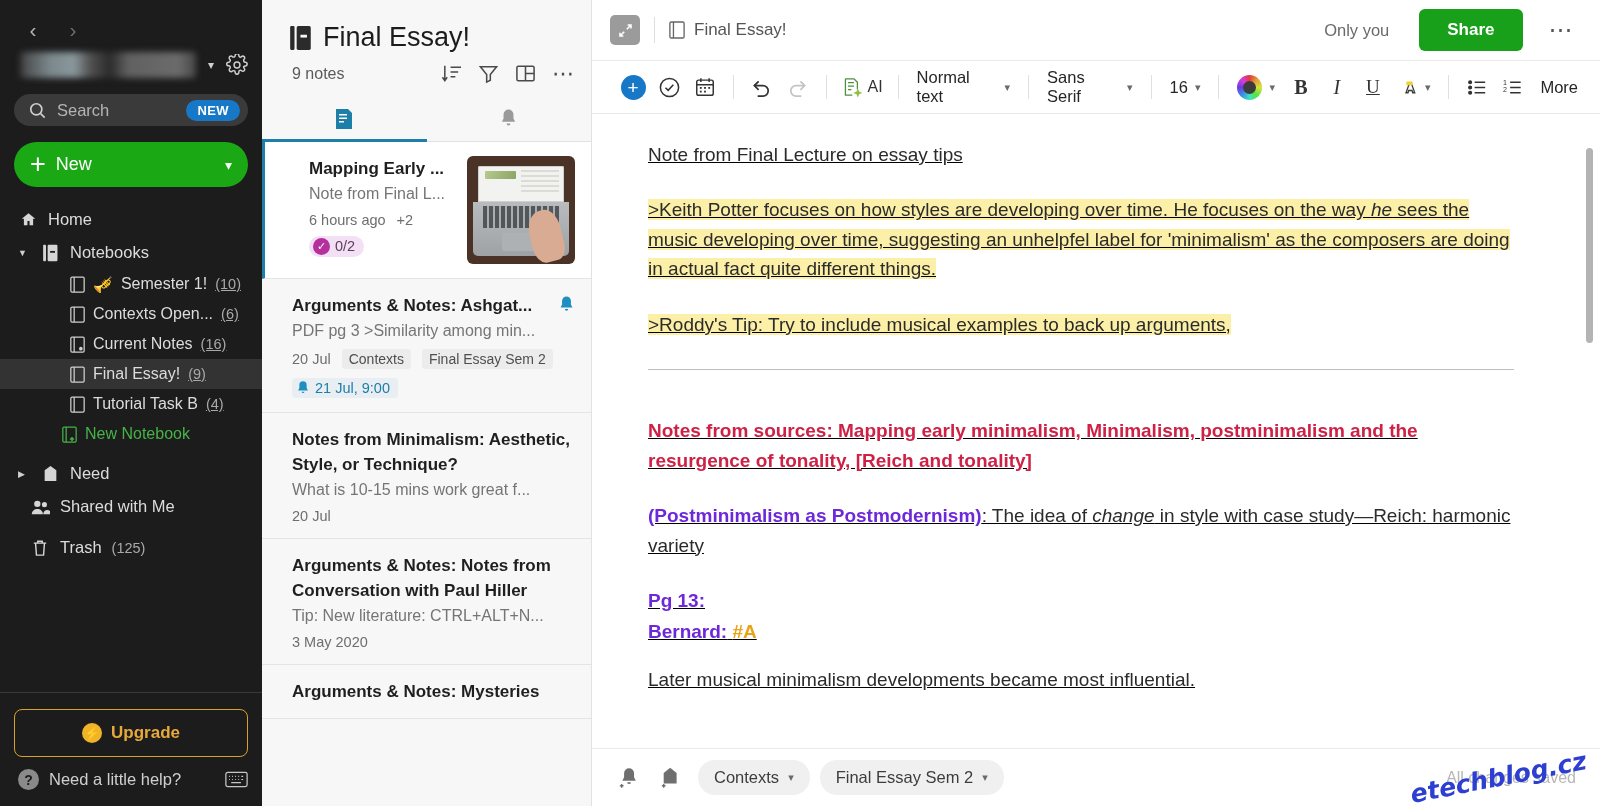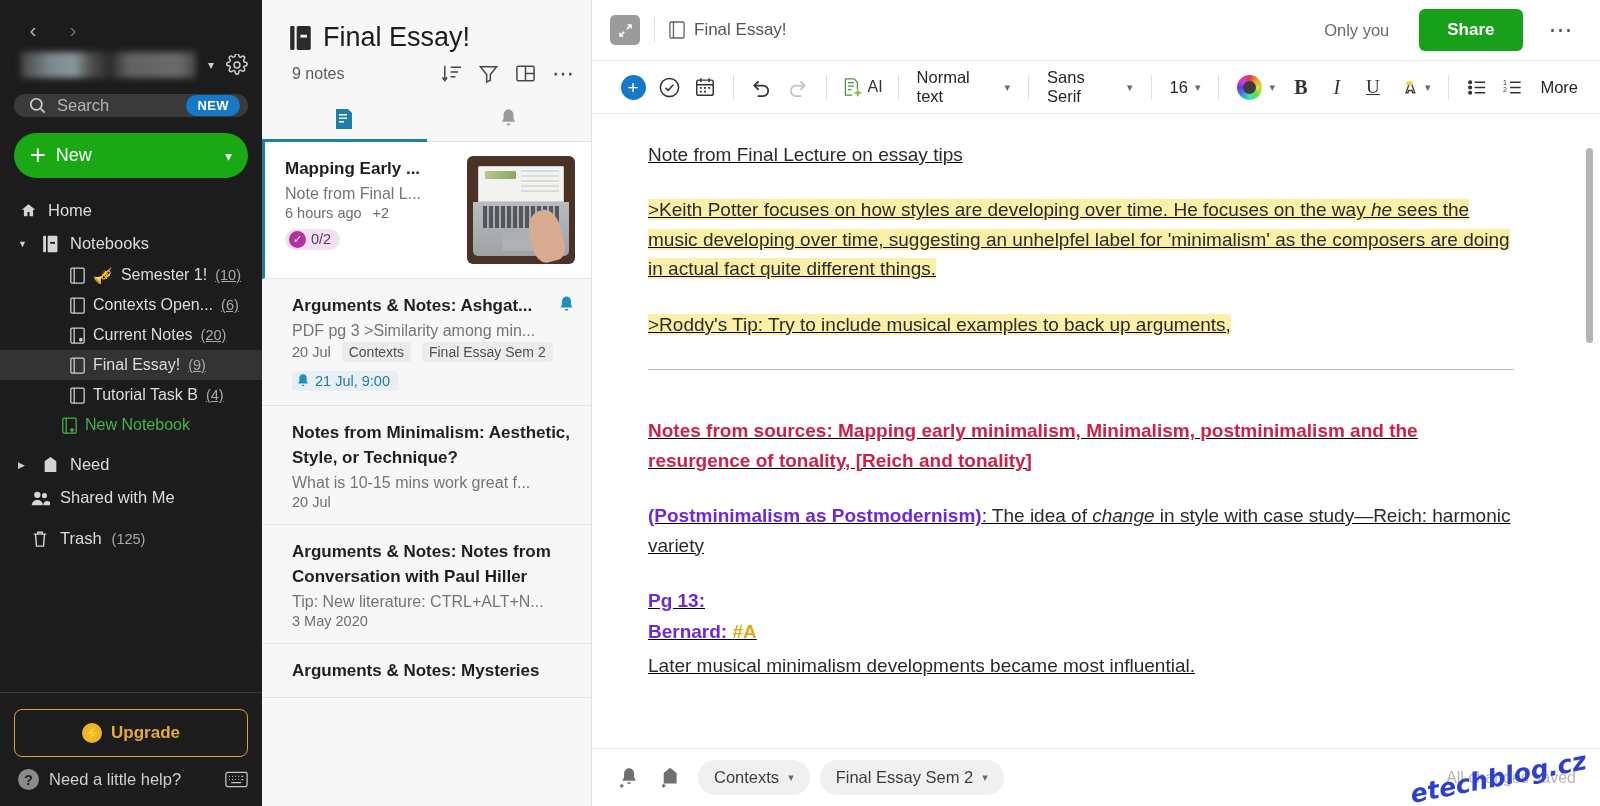--- a/index.html
+++ b/index.html
@@ -36,21 +36,21 @@
         rgba(140,155,160,0.85) 32px, rgba(150,165,170,0.9) 56px,
         rgba(95,95,95,0.8) 72px, rgba(58,58,58,0.5) 92px,
         rgba(120,120,120,0.75) 110px, rgba(128,128,128,0.8) 160px,
         rgba(92,92,92,0.6) 180px, rgba(40,40,40,0.2) 196px);
     filter: blur(3px);
   }
   .acct-caret { color: #cfcfcf; font-size: 12px; padding: 0 4px; cursor: pointer; }
   .gear { color: #d0d0d0; cursor: pointer; display:flex; }
 
   .search-box {
-    margin: 6px 14px 0 14px; height: 23px; border-radius: 20px;
+    margin: 6px 14px 0 14px; height: 32px; border-radius: 20px;
     background: #3a3a3a; display: flex; align-items: center; padding: 0 8px 0 14px; cursor: text;
   }
   .search-box .mag { color: #cfcfcf; display: flex; margin-right: 10px; }
   .search-ph { flex: 1; color: #b4b4b4; font-size: 16.5px; }
   .badge-new {
     background: #1878c8; color: #fff; font-size: 13px; font-weight: bold;
     border-radius: 11px; padding: 3px 11px; letter-spacing: .4px;
   }
 
   .new-btn {
@@ -120,30 +120,30 @@
     cursor: pointer; position: relative;
   }
   .nl-tab.active::after {
     content: ""; position: absolute; left: 0; right: 0; bottom: -1px; height: 3px; background: #1d7ea8;
   }
   .notes { flex: 1 1 auto; overflow: hidden; }
   .note {
     padding: 14px 16px 14px 30px; border-bottom: 1px solid #e4e4e4; cursor: pointer;
     position: relative; background: #f7f7f7;
   }
-  .note.active { background: #ffffff; border-left: 3px solid #1d7ea8; padding-left: 20px; }
+  .note.active { background: #ffffff; border-left: 3px solid #1d7ea8; padding-left: 44px; }
   .note-row { display: flex; gap: 10px; }
   .note-main { flex: 1 1 auto; min-width: 0; }
   .note-title {
     font-size: 17px; font-weight: bold; color: #1f1f1f; line-height: 1.5;
     display: flex; align-items: flex-start; gap: 6px;
   }
   .note-title .tx { flex: 1 1 auto; }
   .note-snip { font-size: 16px; color: #757575; margin-top: 3px; white-space: nowrap; overflow: hidden; }
-  .note-meta { display: flex; align-items: center; gap: 11px; margin-top: 2px; font-size: 14.5px; color: #6e6e6e; flex-wrap: wrap; }
+  .note-meta { display: flex; align-items: center; gap: 11px; margin-top: 9px; font-size: 14.5px; color: #6e6e6e; flex-wrap: wrap; }
   .chip { background: #ececec; border-radius: 4px; padding: 2px 7px; font-size: 14px; color: #4f4f4f; }
   .note-thumb {
     width: 108px; height: 108px; border-radius: 6px; flex: 0 0 108px; overflow: hidden;
     background: #4a3326; position: relative;
   }
   .tb-screen {
     position: absolute; left: 10%; top: 9%; width: 80%; height: 34%;
     background: #f2f2f0; border-radius: 2px 2px 0 0;
     box-shadow: inset 0 0 0 1px #cfcfcf;
   }
@@ -348,21 +348,21 @@
 
       <div class="nb-child">
         <span class="bico">
           <svg width="15" height="17" viewBox="0 0 18 20" fill="none" stroke="currentColor" stroke-width="1.5">
               <rect x="1" y="1" width="16" height="18" rx="1.5"></rect>
               <path d="M5 1v18"></path>
               <circle cx="13" cy="15" r="2.2" fill="currentColor" stroke="none"></circle>
             </svg>
         </span>
         <span>Current Notes</span>
-        <span class="cnt">(20)</span>
+        <span class="cnt">(16)</span>
       </div>
 
       <div class="nb-child sel">
         <span class="bico">
           <svg width="15" height="17" viewBox="0 0 18 20" fill="none" stroke="currentColor" stroke-width="1.5">
               <rect x="1" y="1" width="16" height="18" rx="1.5"></rect>
               <path d="M5 1v18"></path>
             </svg>
         </span>
         <span>Final Essay!</span>
@@ -714,21 +714,21 @@
 
         <p><span class="hl">&gt;Roddy's Tip: Try to include musical examples to back up arguments,</span></p>
 
         <hr>
 
         <p class="red-h">Notes from sources: Mapping early minimalism, Minimalism, postminimalism and the resurgence of tonality, [Reich and tonality]</p>
 
         <p><span class="pink-h">(Postminimalism as Postmodernism)</span><span>: The idea of </span><em>change</em><span> in style with case study—Reich: harmonic variety</span></p>
 
         <p style="margin-bottom:2px" class="pink-h">Pg 13:</p>
-        <p style="margin-bottom:4px"><span class="pink-h">Bernard:</span> <span class="amber">#A</span></p>
+        <p style="margin-bottom:18px"><span class="pink-h">Bernard:</span> <span class="amber">#A</span></p>
         <p>Later musical minimalism developments became most influential.</p>
 
       </div>
       <div class="ed-scroll"></div>
     </div>
 
     <div class="ed-bottom">
       <span class="bb-ico">
         <svg width="24" height="24" viewBox="0 0 26 26" fill="currentColor">
             <path d="M12 2.5a5.4 5.4 0 0 0-5.4 5.4v4.4L4.7 16h14.6l-1.9-3.7V7.9A5.4 5.4 0 0 0 12 2.5z"></path>

